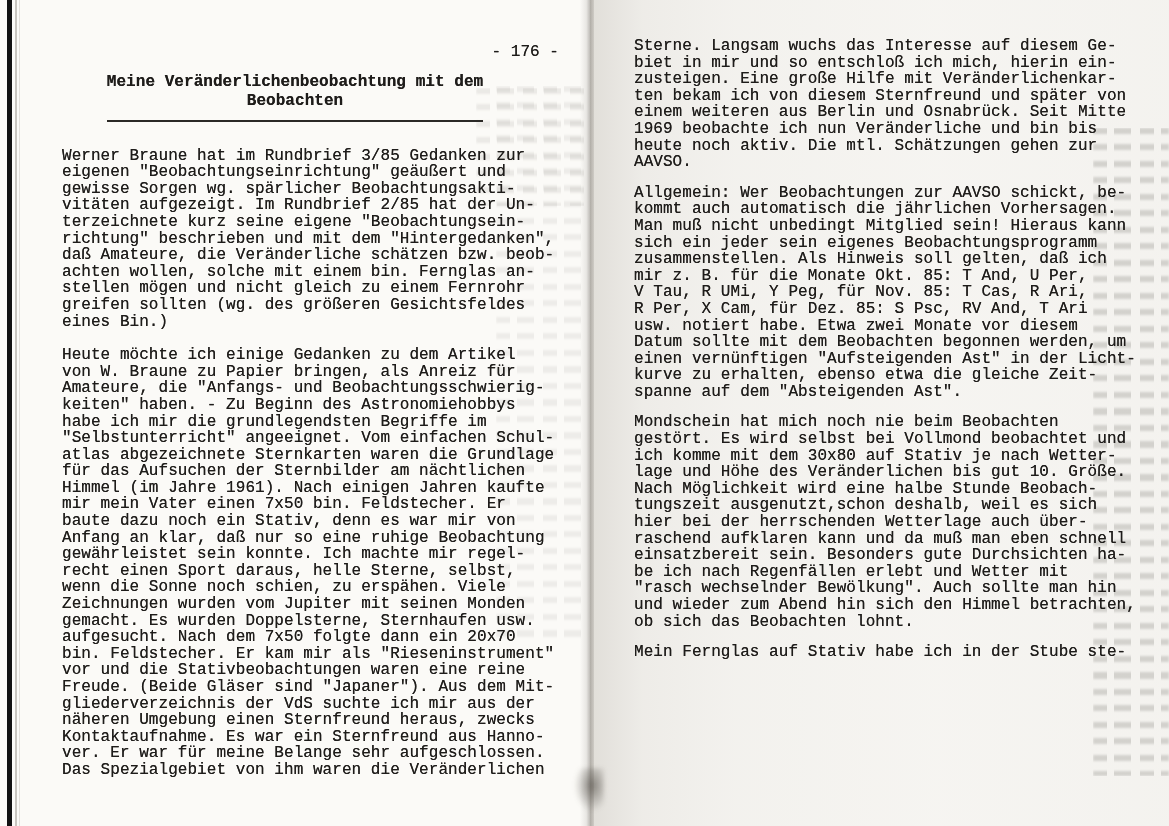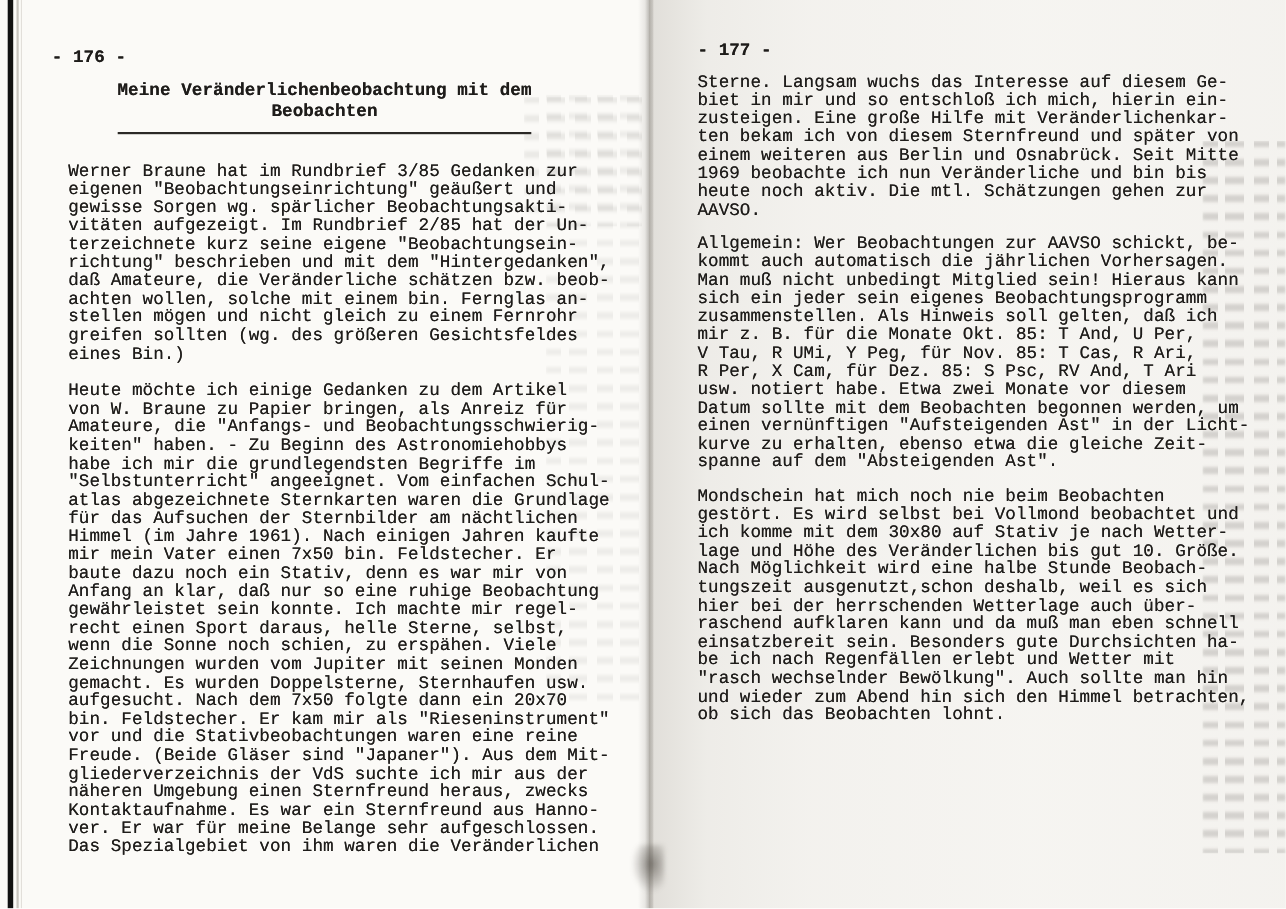--- a/index.html
+++ b/index.html
@@ -88,22 +88,22 @@
     width: 512px;
     font-size: 16px;
     line-height: 16.6px;
     letter-spacing: 0.05px;
     text-shadow: 0 0 0.5px rgba(30,28,26,0.85);
   }
   .page-left  { left: 62px;  top: 44px; }
   .page-right { left: 634px; top: 38px; }
 
   .page-number {
-    text-align: left;
-    font-weight: bold;
+    text-align: right;
+    font-weight: normal;
     margin: 0 0 12px 0;
   }
   .page-left .page-number { transform: translateX(-15px); }
 
   .article-title {
     text-align: center;
     margin: 0 0 26px 0;
   }
   .title-box {
     display: inline-block;
@@ -177,21 +177,20 @@
 vor und die Stativbeobachtungen waren eine reine
 Freude. (Beide Gläser sind "Japaner"). Aus dem Mit-
 gliederverzeichnis der VdS suchte ich mir aus der
 näheren Umgebung einen Sternfreund heraus, zwecks
 Kontaktaufnahme. Es war ein Sternfreund aus Hanno-
 ver. Er war für meine Belange sehr aufgeschlossen.
 Das Spezialgebiet von ihm waren die Veränderlichen</p>
   </div>
 
   <div class="page-col page-right">
-    <div class="page-number">- 177 -</div>
     <p class="para">Sterne. Langsam wuchs das Interesse auf diesem Ge-
 biet in mir und so entschloß ich mich, hierin ein-
 zusteigen. Eine große Hilfe mit Veränderlichenkar-
 ten bekam ich von diesem Sternfreund und später von
 einem weiteren aus Berlin und Osnabrück. Seit Mitte
 1969 beobachte ich nun Veränderliche und bin bis
 heute noch aktiv. Die mtl. Schätzungen gehen zur
 AAVSO.</p>
     <p class="para">Allgemein: Wer Beobachtungen zur AAVSO schickt, be-
 kommt auch automatisch die jährlichen Vorhersagen.
@@ -212,15 +211,16 @@
 lage und Höhe des Veränderlichen bis gut 10. Größe.
 Nach Möglichkeit wird eine halbe Stunde Beobach-
 tungszeit ausgenutzt,schon deshalb, weil es sich
 hier bei der herrschenden Wetterlage auch über-
 raschend aufklaren kann und da muß man eben schnell
 einsatzbereit sein. Besonders gute Durchsichten ha-
 be ich nach Regenfällen erlebt und Wetter mit
 "rasch wechselnder Bewölkung". Auch sollte man hin
 und wieder zum Abend hin sich den Himmel betrachten,
 ob sich das Beobachten lohnt.</p>
+    <p class="para">Mein Fernglas auf Stativ habe ich in der Stube ste-</p>
   </div>
 
 </div>
 
 </body></html>

